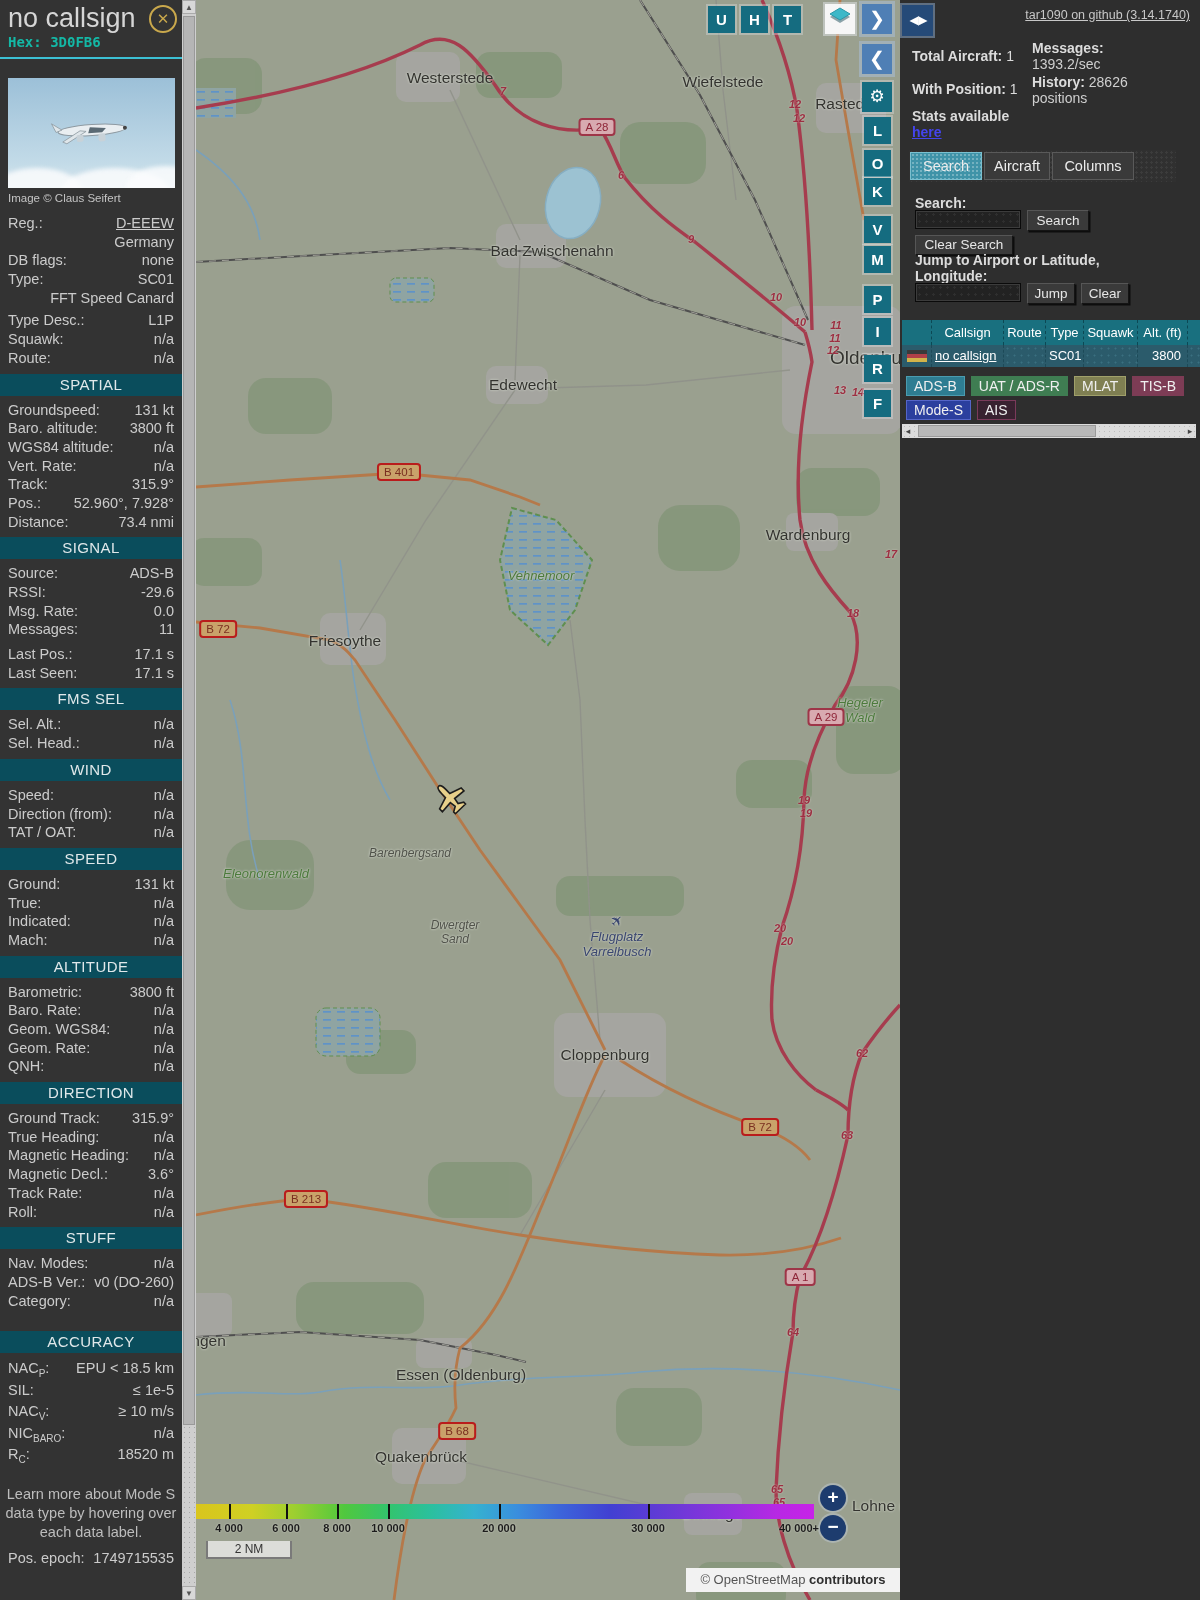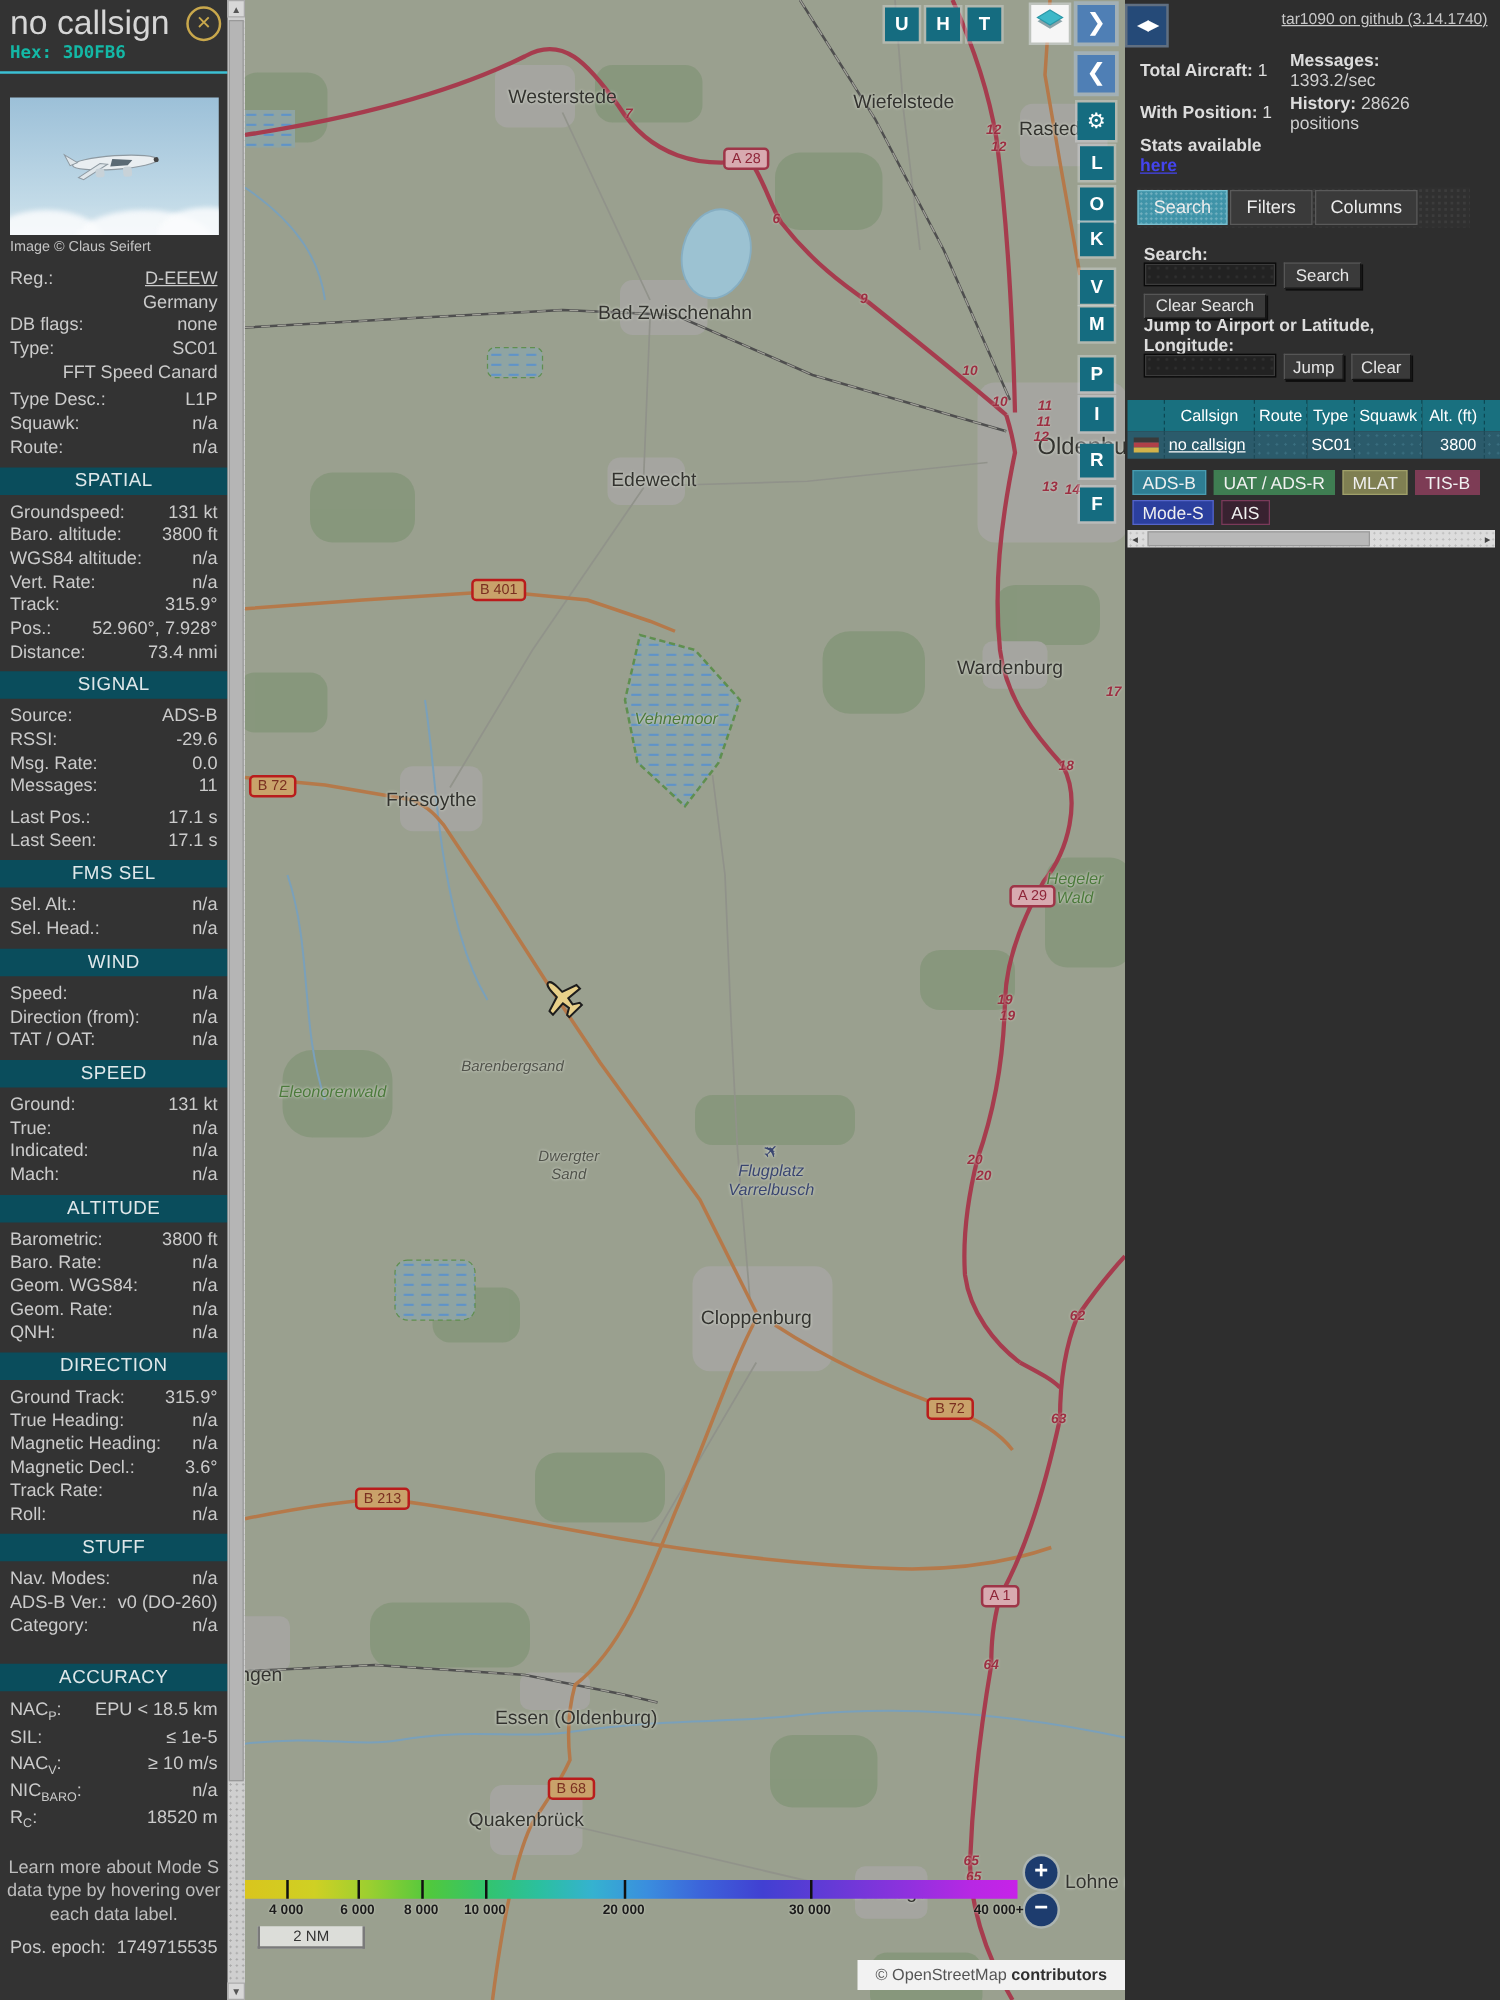--- a/index.html
+++ b/index.html
@@ -458,21 +458,21 @@
         <path d="M609,332 C613,345 615,355 616,362 C604,420 599,470 604,520 C609,560 634,590 654,612 C669,640 659,680 639,705 C619,740 609,770 608,800 C607,850 599,890 586,927 C579,955 574,990 576,1020 C580,1050 600,1075 620,1090"></path>
         <path d="M704,1005 C690,1020 675,1040 666,1053 C655,1080 652,1110 652,1135 C640,1190 625,1240 604,1277 C598,1300 597,1315 597,1332 C588,1385 582,1440 580,1490 C580,1520 590,1560 614,1600"></path>
         <path d="M620,1090 C635,1098 645,1103 652,1110"></path>
       </g>
     </svg>
 
     <div id="map-labels">
         <div class="mlabel" style="left: 254px; top: 78px;">Westerstede</div>
         <div class="mlabel" style="left: 527px; top: 82px;">Wiefelstede</div>
         <div class="mlabel" style="left: 648px; top: 104px;">Rastede</div>
-        <div class="mlabel" style="left: 344px; top: 251px;">Bad Zwischenahn</div>
+        <div class="mlabel" style="left: 356px; top: 251px;">Bad Zwischenahn</div>
         <div class="mlabel big left" style="left: 634px; top: 358px;">Oldenburg</div>
         <div class="mlabel" style="left: 327px; top: 385px;">Edewecht</div>
         <div class="mlabel" style="left: 612px; top: 535px; text-align: center;">Wardenburg</div>
         <div class="mlabel green" style="left: 345px; top: 575px;">Vehnemoor</div>
         <div class="mlabel" style="left: 149px; top: 641px;">Friesoythe</div>
         <div class="mlabel green" style="left: 664px; top: 710px;">Hegeler
 Wald</div>
         <div class="mlabel gray" style="left: 214px; top: 853px;">Barenbergsand</div>
         <div class="mlabel green" style="left: 70px; top: 873px;">Eleonorenwald</div>
         <div class="mlabel gray" style="left: 259px; top: 932px;">Dwergter
@@ -597,21 +597,21 @@
     <div class="p-abs" style="left:132px;top:74px;">
       <span class="p-bold">History:</span>
       <span>28626</span><br>
       <span>positions</span>
     </div>
     <div class="p-abs p-bold" style="left:12px;top:108px;">Stats available</div>
     <div class="p-abs here" style="left:12px;top:124px;">here</div>
 
     <div id="tabbar">
         <div class="tab active" style="left: 1px; width: 70px;">Search</div>
-        <div class="tab" style="left: 75px; width: 64px;">Filters</div>
+        <div class="tab" style="left: 75px; width: 64px;">Aircraft</div>
         <div class="tab" style="left: 143px; width: 80px;">Columns</div>
       </div>
 
     <div class="p-abs p-bold" style="left:15px;top:195px;">Search:</div>
     <div class="tinput" style="left:15px;top:210px;width:104px;height:17px;"></div>
     <div class="pbtn" style="left:127px;top:210px;width:60px;height:19px;line-height:19px;">Search</div>
     <div class="pbtn" style="left:15px;top:235px;width:96px;height:18px;line-height:18px;">Clear Search</div>
     <div class="p-abs p-bold" style="left:15px;top:252px;">
       <span>Jump to Airport or Latitude,</span><br><span>Longitude:</span>
     </div>

